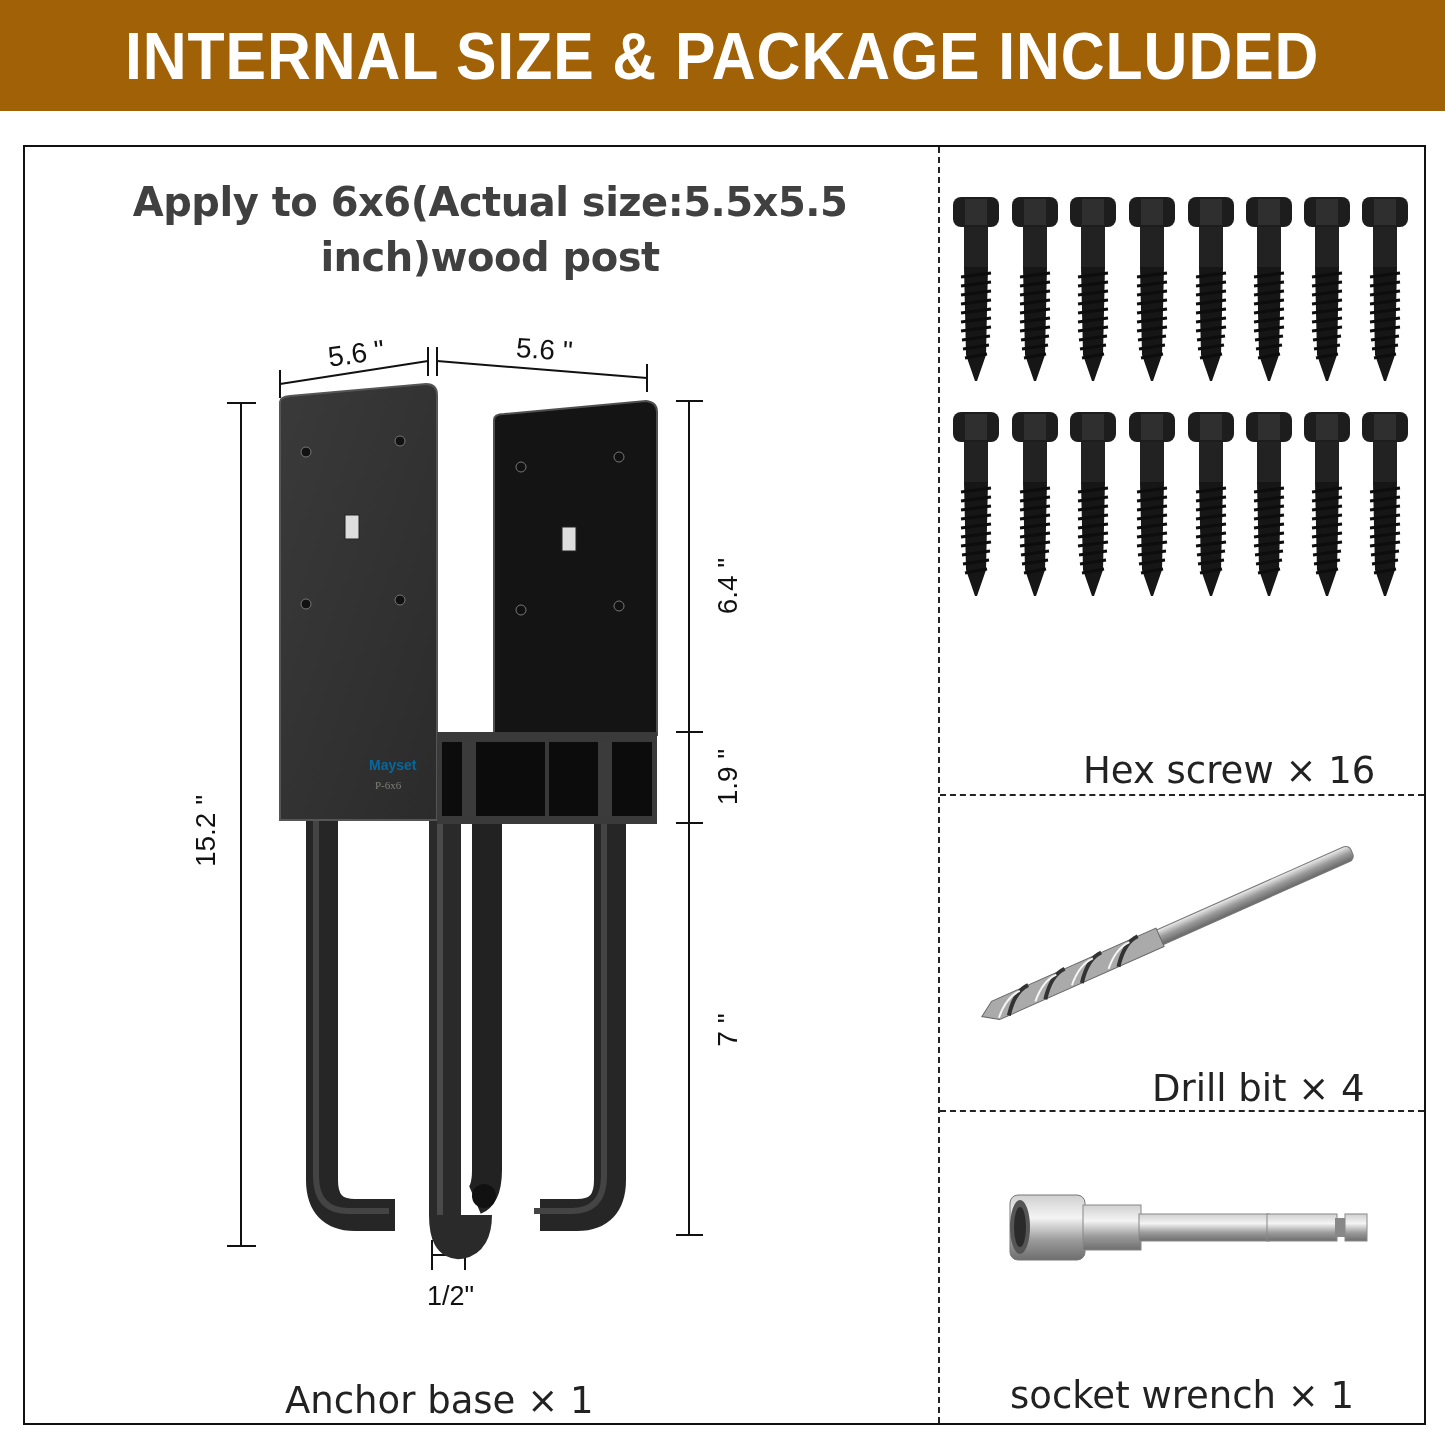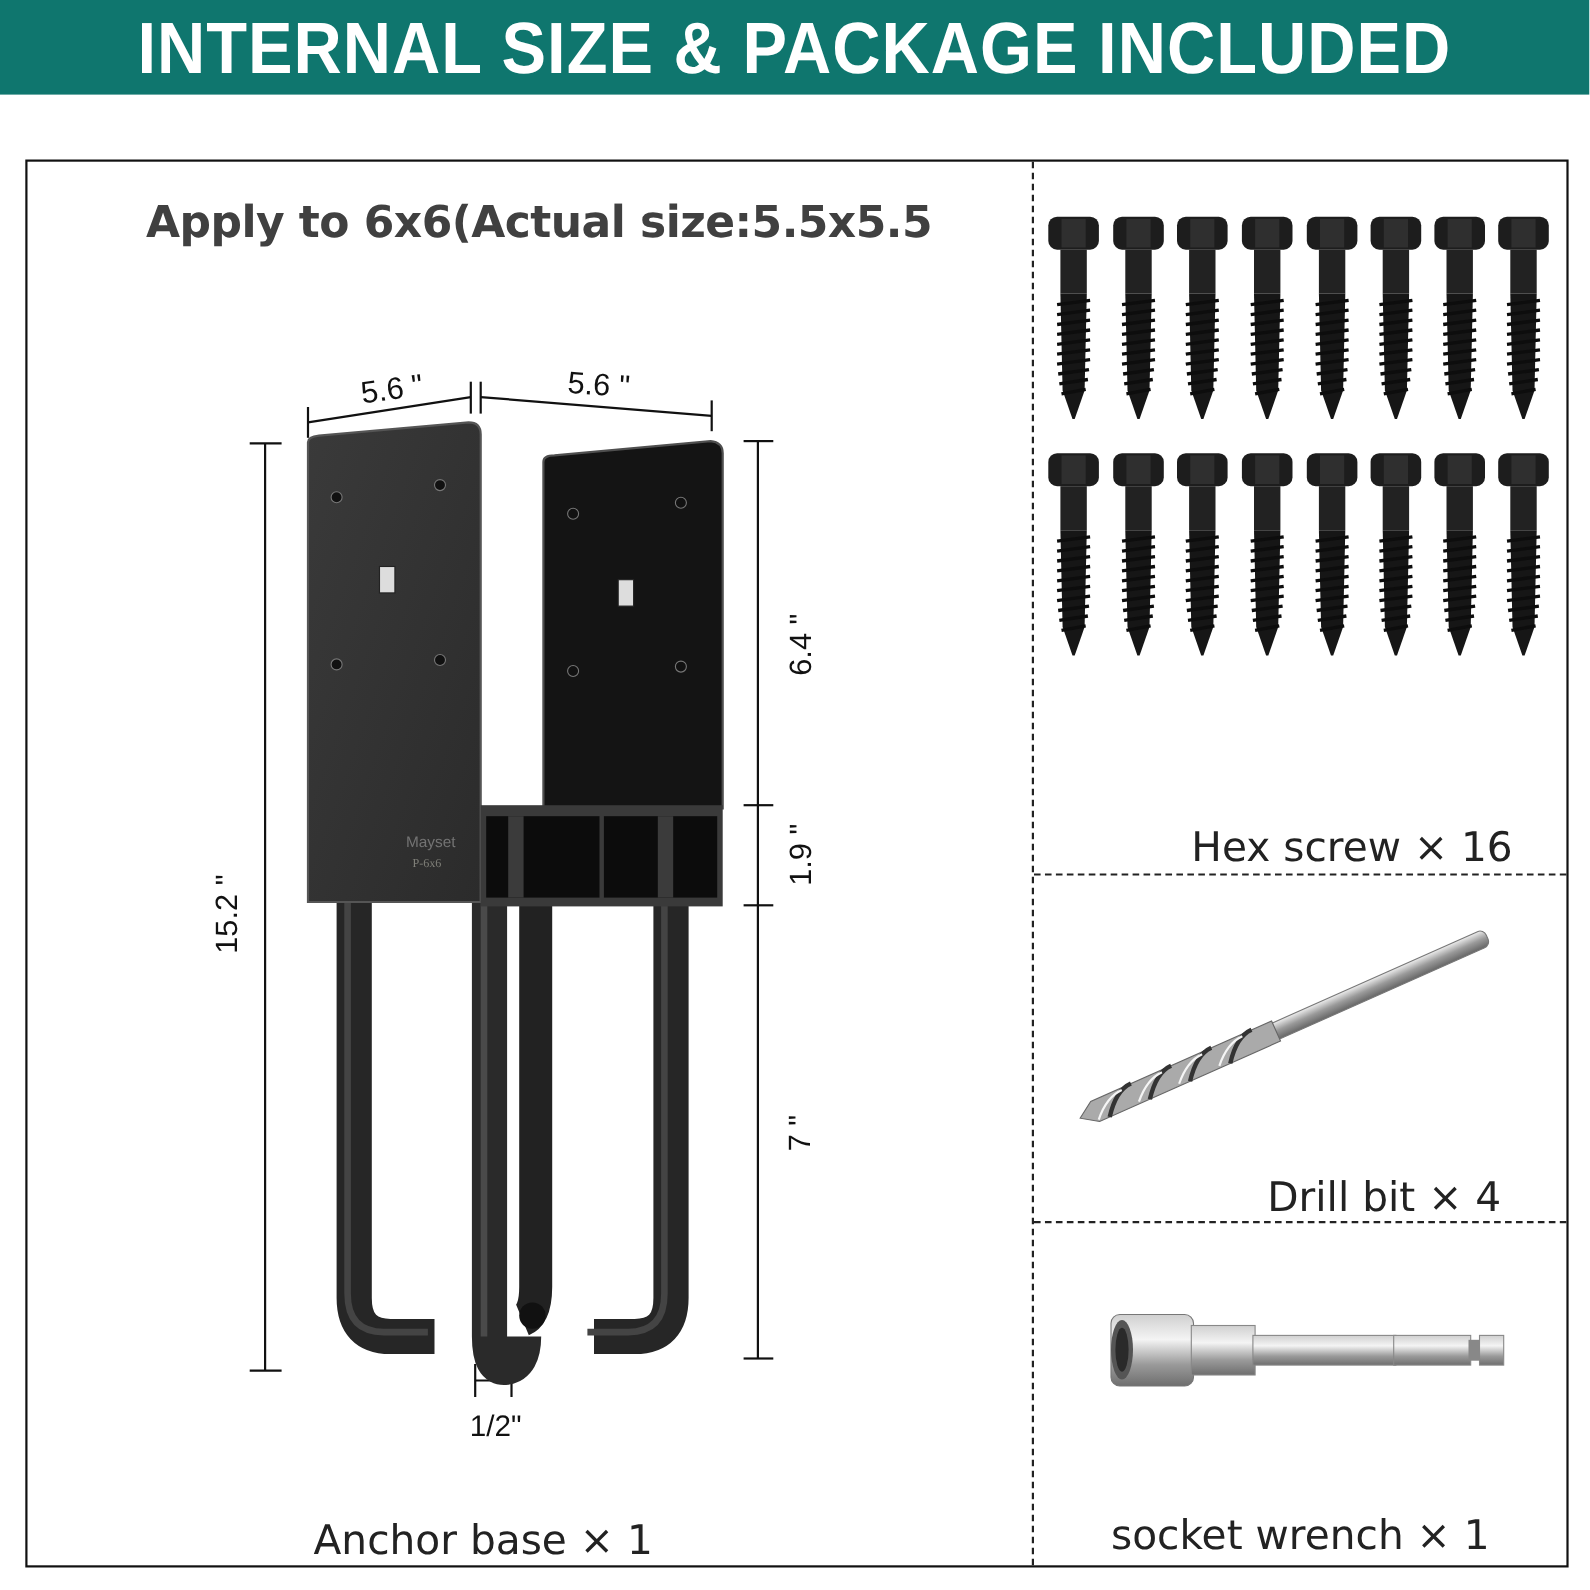--- a/index.html
+++ b/index.html
@@ -1,17 +1,17 @@
 <!DOCTYPE html>
 <html><head>
 <meta charset="utf-8">
 <style>
   html, body { margin: 0; padding: 0; background: #ffffff; }
   body { width: 1445px; height: 1445px; position: relative; overflow: hidden; font-family: "Liberation Sans", sans-serif; }
-  .banner { position: absolute; left: 0; top: 0; width: 1445px; height: 86px; background: #0f766e; display: flex; align-items: center; justify-content: center; }
+  .banner { position: absolute; left: 0; top: 0; width: 1445px; height: 111px; background: #a16207; display: flex; align-items: center; justify-content: center; }
   .banner-title { color: #ffffff; font-family: "Liberation Sans", sans-serif; font-weight: bold; font-size: 66px; letter-spacing: 1px; transform: scaleX(0.92); white-space: nowrap; }
   .frame { position: absolute; left: 23px; top: 145px; width: 1399px; height: 1276px; border: 2px solid #111; box-sizing: content-box; }
   .vdash { position: absolute; left: 938px; top: 147px; width: 0; height: 1276px; border-left: 2px dashed #222; }
   .hdash { position: absolute; left: 940px; width: 484px; height: 0; border-top: 2px dashed #222; }
   .headline { position: absolute; left: 60px; top: 175px; width: 860px; text-align: center; font-family: "DejaVu Sans", sans-serif; font-weight: bold; font-size: 40px; line-height: 55px; color: #404040; letter-spacing: -0.5px; }
   .dim { position: absolute; font-family: "Liberation Sans", sans-serif; font-size: 28px; color: #111; white-space: nowrap; }
   .dim.rot { transform: rotate(-90deg); transform-origin: center center; }
   .caption { position: absolute; font-family: "DejaVu Sans", sans-serif; font-size: 37px; color: #222; white-space: nowrap; margin-top: 27px; }
   svg { position: absolute; overflow: visible; }
 </style>
@@ -22,20 +22,21 @@
   <div class="banner-title">INTERNAL SIZE &amp; PACKAGE INCLUDED</div>
 </div>
 
 <div class="frame"></div>
 <div class="vdash"></div>
 <div class="hdash" style="top:794px;"></div>
 <div class="hdash" style="top:1110px;"></div>
 
 <div class="headline">
   <div>Apply to 6x6(Actual size:5.5x5.5</div>
+  <div>inch)wood post</div>
 </div>
 
 <svg style="left:0;top:0;" width="1445" height="1445">
   <g stroke="#111" stroke-width="2" fill="none">
 
     <line x1="280" y1="384" x2="428" y2="361"></line>
     <line x1="280" y1="370" x2="280" y2="398"></line>
     <line x1="428" y1="347" x2="428" y2="376"></line>
     <line x1="437" y1="361" x2="647" y2="378"></line>
     <line x1="437" y1="347" x2="437" y2="376"></line>
@@ -106,21 +107,21 @@
     <circle cx="306" cy="604" r="5"></circle>
       <circle cx="400" cy="600" r="5"></circle>
     <circle cx="521" cy="467" r="5"></circle>
       <circle cx="619" cy="457" r="5"></circle>
     <circle cx="521" cy="610" r="5"></circle>
       <circle cx="619" cy="606" r="5"></circle>
   </g>
   <rect x="345" y="515" width="14" height="24" fill="#ddd" stroke="#222"></rect>
   <rect x="562" y="527" width="14" height="24" fill="#ddd" stroke="#222"></rect>
 </svg>
-<div style="position:absolute;left:369px;top:757px;font-family:'Liberation Sans',sans-serif;font-size:14px;color:#737373;font-weight:normal;">Mayset</div>
+<div style="position:absolute;left:369px;top:757px;font-family:'Liberation Sans',sans-serif;font-size:14px;color:#0369a1;font-weight:bold;">Mayset</div>
 <div style="position:absolute;left:375px;top:779px;font-family:Liberation Serif, serif;font-size:11px;color:#7f7f78;">P-6x6</div>
 
 <div class="caption" style="left:285px;top:1352px;">Anchor base  × 1</div>
 
 <svg style="left:950px;top:195px;" width="470" height="410" viewBox="0 0 470 410">
   <defs>
     <g id="screw">
       <rect x="3" y="2" width="46" height="30" rx="8" fill="#1d1d1d"></rect>
       <rect x="15" y="4" width="22" height="26" fill="#2f2f2f"></rect>
       <rect x="14" y="32" width="24" height="40" fill="#222"></rect>

